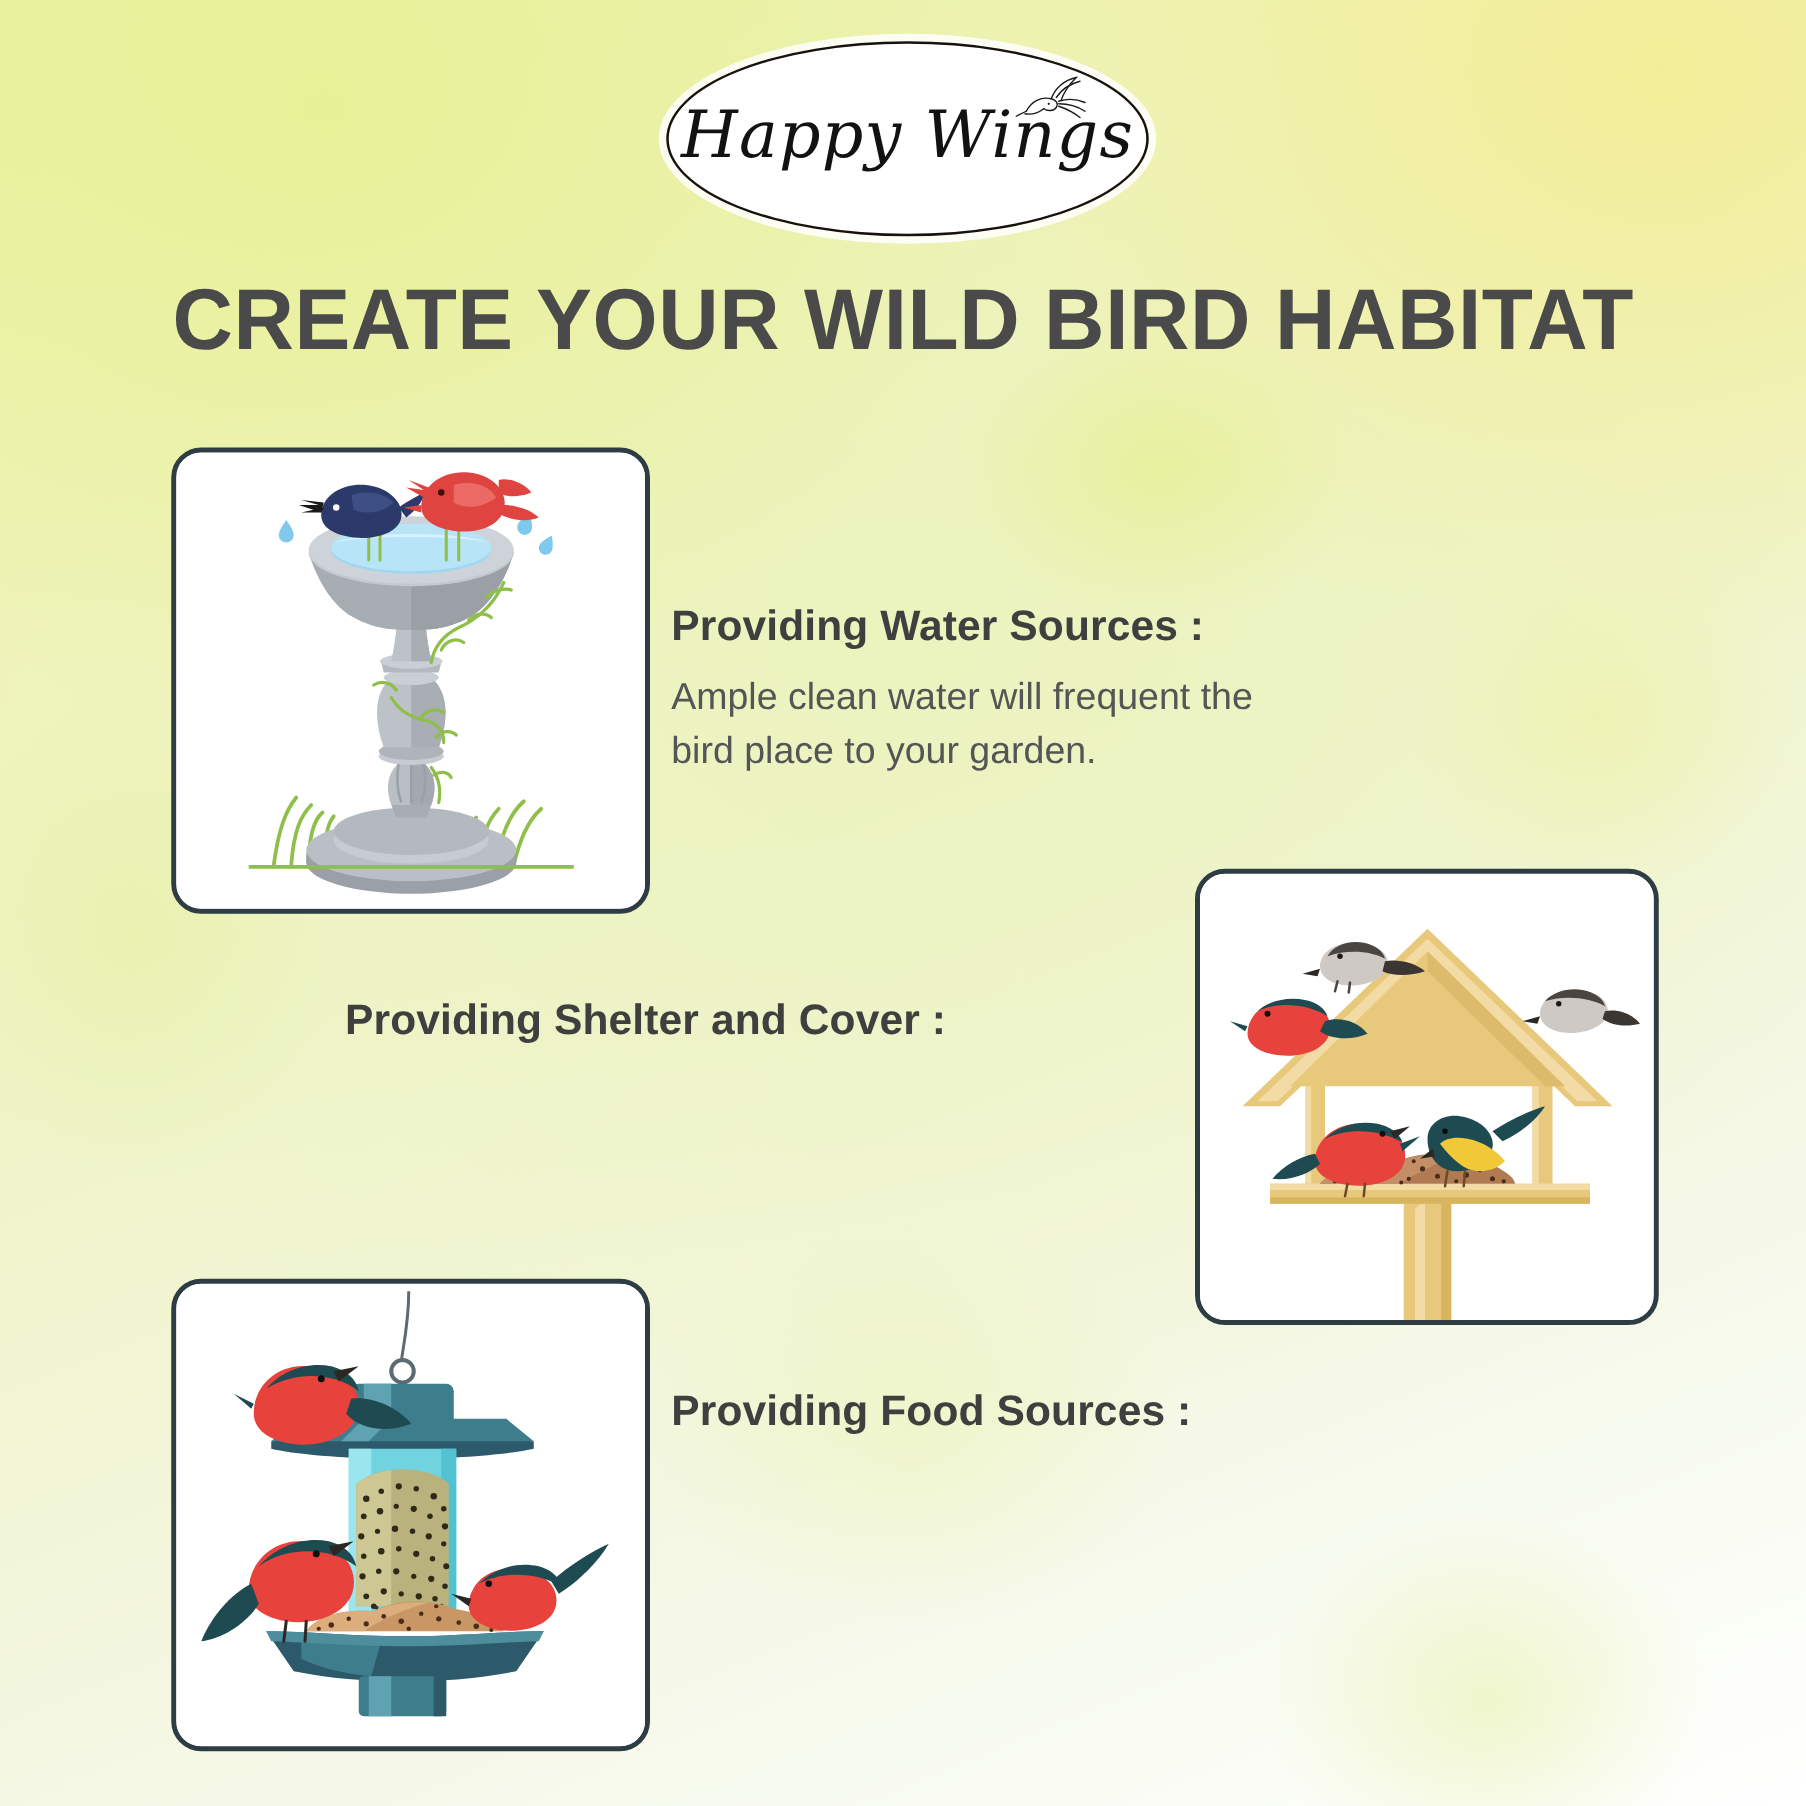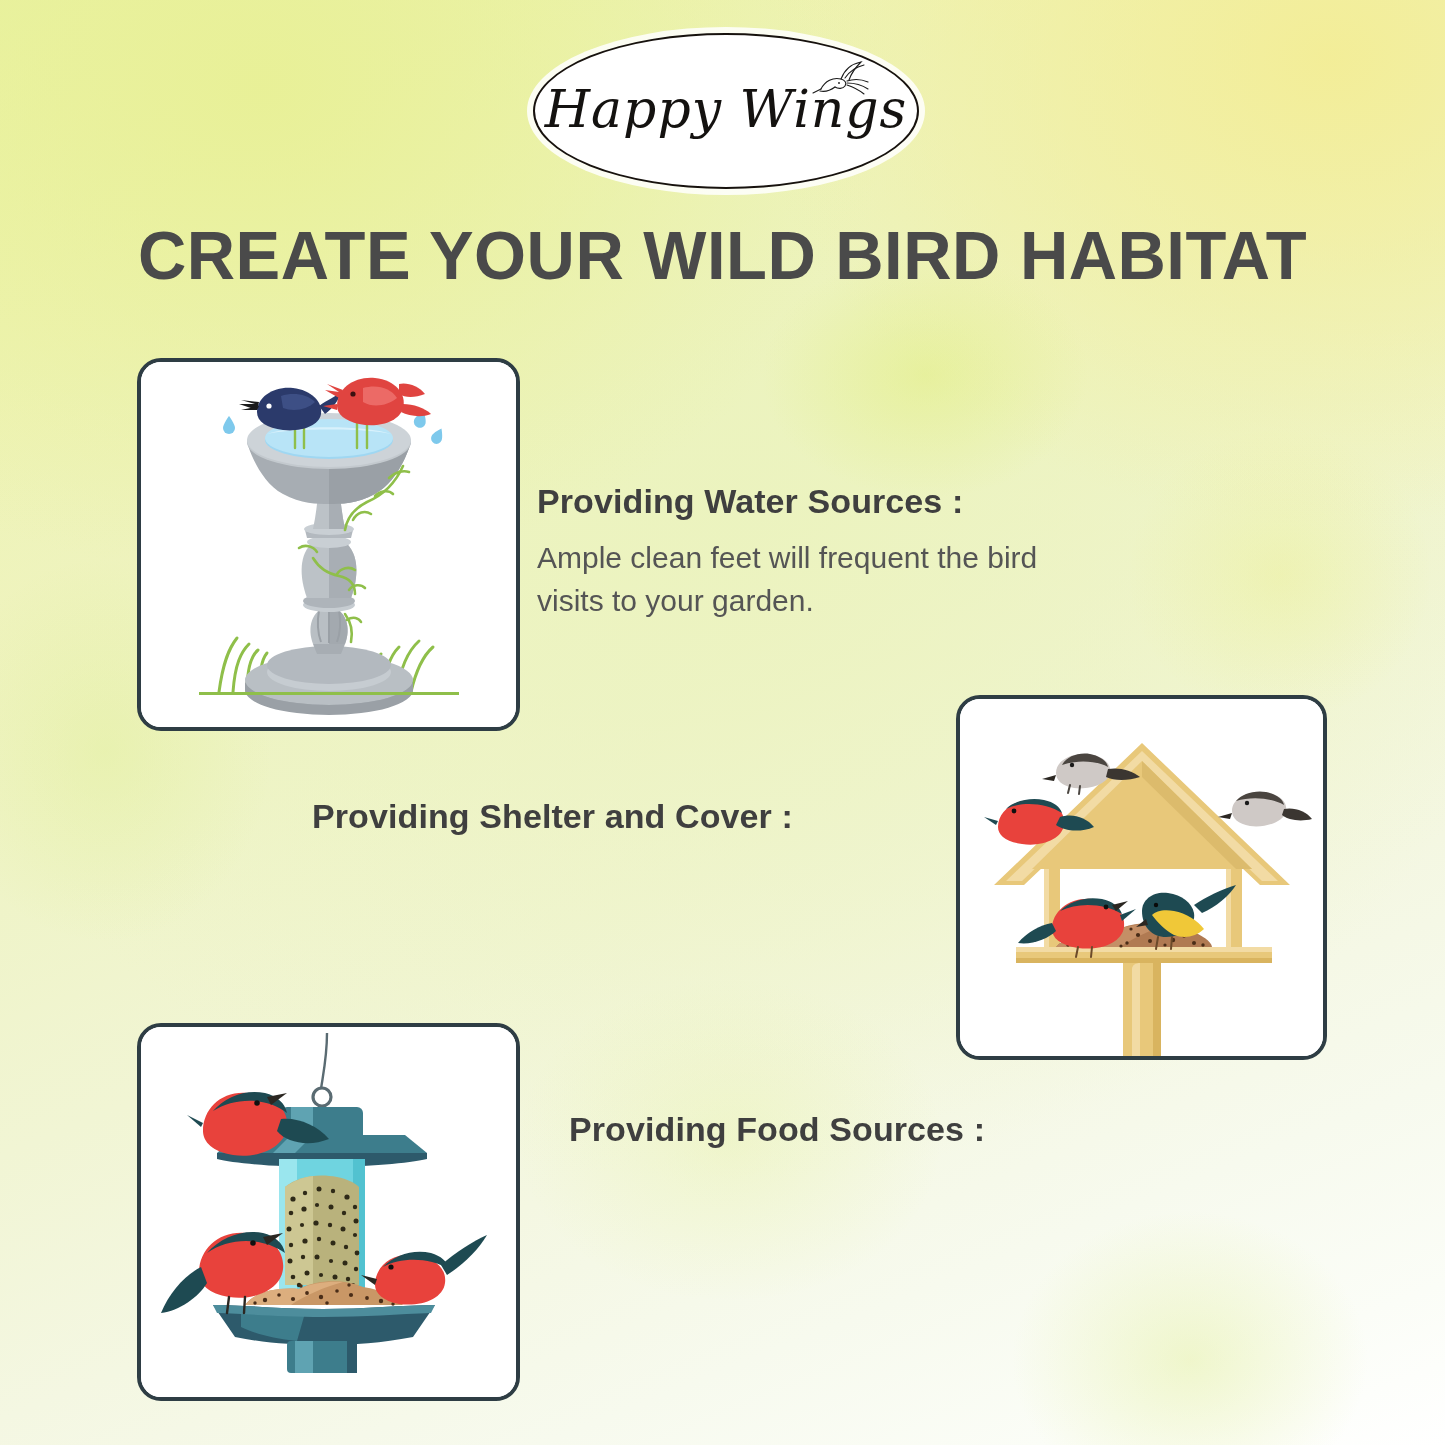--- a/index.html
+++ b/index.html
@@ -126,23 +126,23 @@
   .block p {
     margin: 0;
     font-family: "Liberation Sans", sans-serif;
     font-weight: 400;
     font-size: 30px;
     line-height: 1.42;
     color: #555555;
   }
 
   #block-water   { left: 537px; top: 470px;  width: 520px; margin-top: 12px; }
-  #block-shelter { left: 276px; top: 797px;  width: 680px; margin-left: 36px; }
+  #block-shelter { left: 276px; top: 797px;  width: 680px; }
   #block-shelter p { text-align: justify; }
-  #block-food    { left: 537px; top: 1110px; width: 800px; margin-left: 32px; }
+  #block-food    { left: 537px; top: 1110px; width: 800px; }
   #block-food p  { text-align: justify; }
 </style>
 </head>
 <body>
 
 <div id="poster">
 
   <div class="blotch b1"></div>
   <div class="blotch b2"></div>
   <div class="blotch b3"></div>
@@ -479,21 +479,21 @@
         <path d="M242 240 C254 228, 272 222, 290 226 C300 229, 306 234, 308 242 C288 230, 260 230, 242 240 Z" fill="#1e4a52"></path>
         <path d="M300 238 C314 226, 332 214, 346 208 C338 222, 322 238, 306 248 Z" fill="#1e4a52"></path>
         <path d="M236 252 L220 248 L234 258 Z" fill="#2b2722"></path>
         <circle cx="250" cy="240" r="2.6" fill="#101010"></circle>
       </g>
     </svg>
   </div>
 
   <div class="block" id="block-water">
     <h2>Providing Water Sources :</h2>
-    <p>Ample clean feet will frequent the  bird visits to your garden.</p>
+    <p>Ample clean water will frequent the  bird place to your garden.</p>
   </div>
 
   <div class="block" id="block-shelter">
     <h2>Providing Shelter and Cover :</h2>
   </div>
 
   <div class="block" id="block-food">
     <h2>Providing Food Sources :</h2>
   </div>
 

